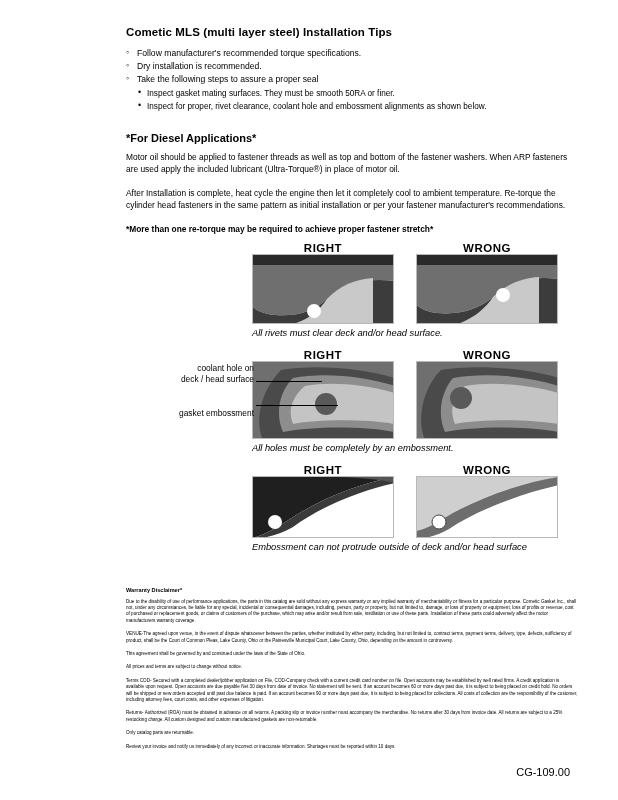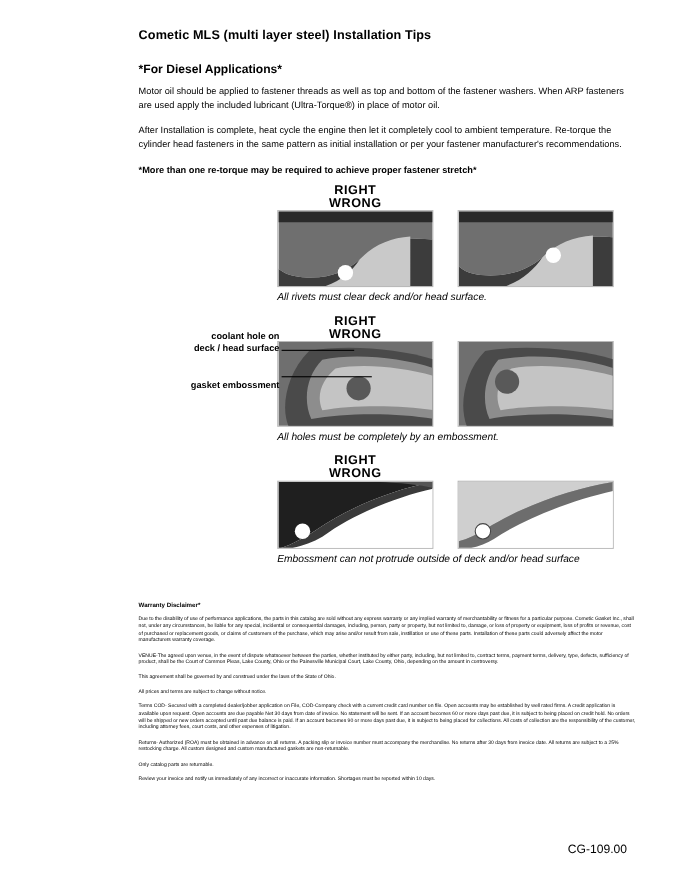--- a/index.html
+++ b/index.html
@@ -80,21 +80,20 @@
   }
 
   
   .figure-group { margin-top: 12px; }
   .fig-labels {
     display: flex;
     justify-content: flex-start;
     font-size: 11.5px;
     font-weight: bold;
     letter-spacing: 0.5px;
-    flex-direction: column;
   }
   .fig-labels .lbl { width: 142px; text-align: center; }
   .fig-labels .spacer { width: 22px; }
   .fig-row { display: flex; }
   .fig-row .spacer { width: 22px; }
   .fig-box {
     width: 142px;
     height: 74px;
     border: 1px solid #b9b9b9;
     overflow: hidden;
@@ -117,21 +116,20 @@
 
   
   .callouts {
     position: absolute;
     left: 18px;
     top: 0;
     width: 112px;
     text-align: right;
     font-size: 8.4px;
     line-height: 11.5px;
-    font-weight: bold;
   }
   .callout-wrap { position: relative; }
   .callout-line {
     position: absolute;
     background: #000;
     height: 1px;
   }
 
   
   .warranty { margin-top: 34px; }
@@ -154,20 +152,29 @@
     font-size: 11px;
   }
 </style>
 </head>
 <body>
 
 <div class="page">
 
   <h1 class="doc-title">Cometic MLS (multi layer steel) Installation Tips</h1>
 
+  <ul class="bullets">
+    <li>Follow manufacturer's recommended torque specifications.</li>
+    <li>Dry installation is recommended.</li>
+    <li>Take the following steps to assure a proper seal</li>
+  </ul>
+  <ul class="subbullets">
+    <li>Inspect gasket mating surfaces.  They must be smooth 50RA or finer.</li>
+    <li>Inspect for proper, rivet clearance, coolant hole and embossment alignments as shown below.</li>
+  </ul>
 
   <h2 class="section-title">*For Diesel Applications*</h2>
   <p class="body-par">Motor oil should be applied to fastener threads as well as top and bottom of the fastener washers. When ARP fasteners are used apply the included lubricant (Ultra-Torque®) in place of motor oil.</p>
   <p class="body-par">After Installation is complete, heat cycle the engine then let it completely cool to ambient temperature. Re-torque the cylinder head fasteners in the same pattern as initial installation or per your fastener manufacturer's recommendations.</p>
   <p class="note-line">*More than one re-torque may be required to achieve proper fastener stretch*</p>
 
   <div class="figure-group grp1">
     <div class="fig-labels">
       <div class="lbl">RIGHT</div>
       <div class="spacer"></div>

